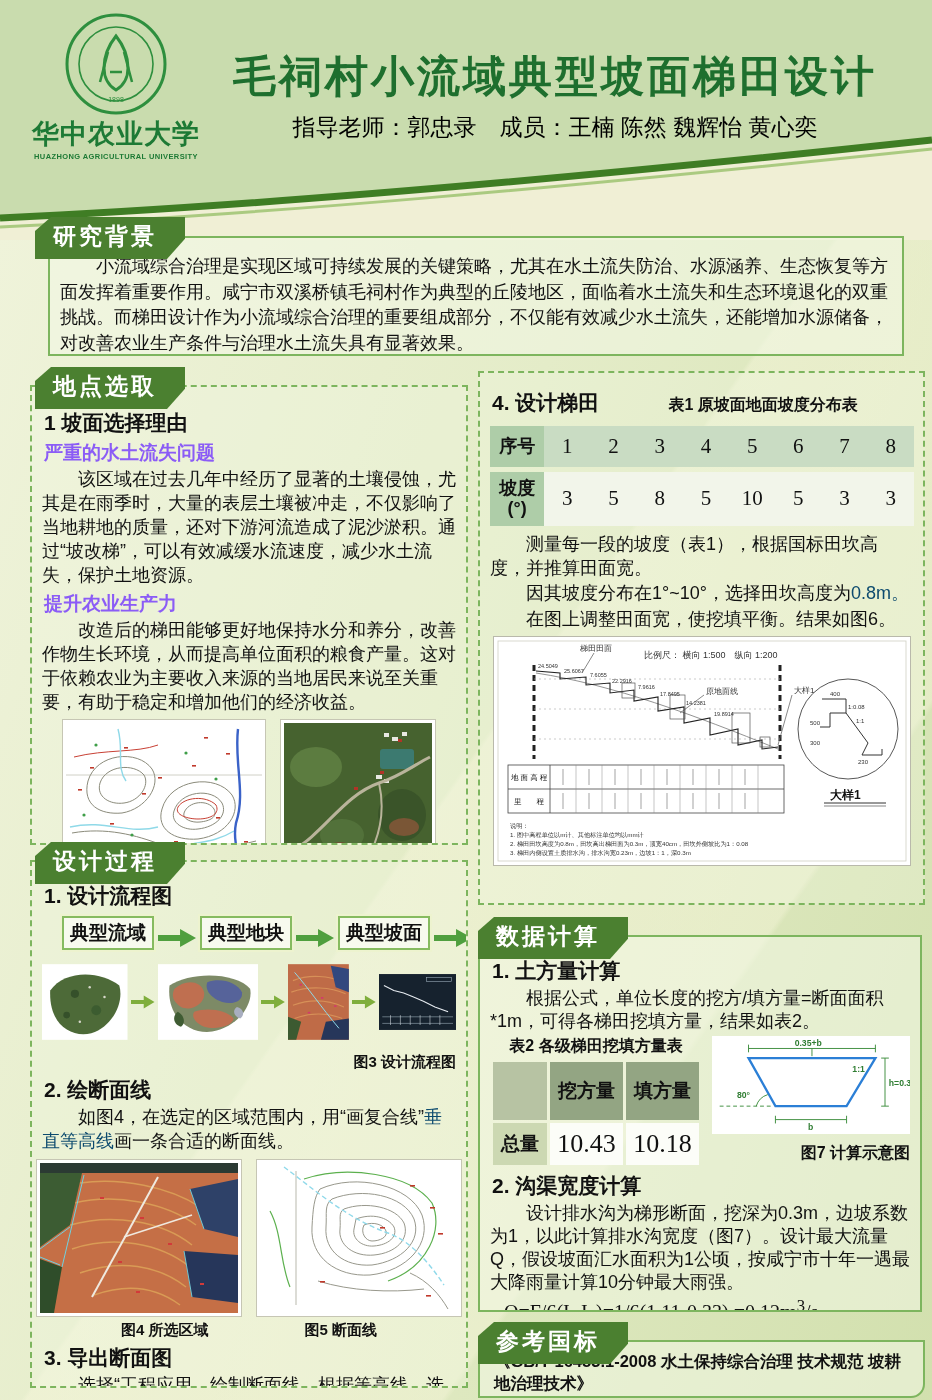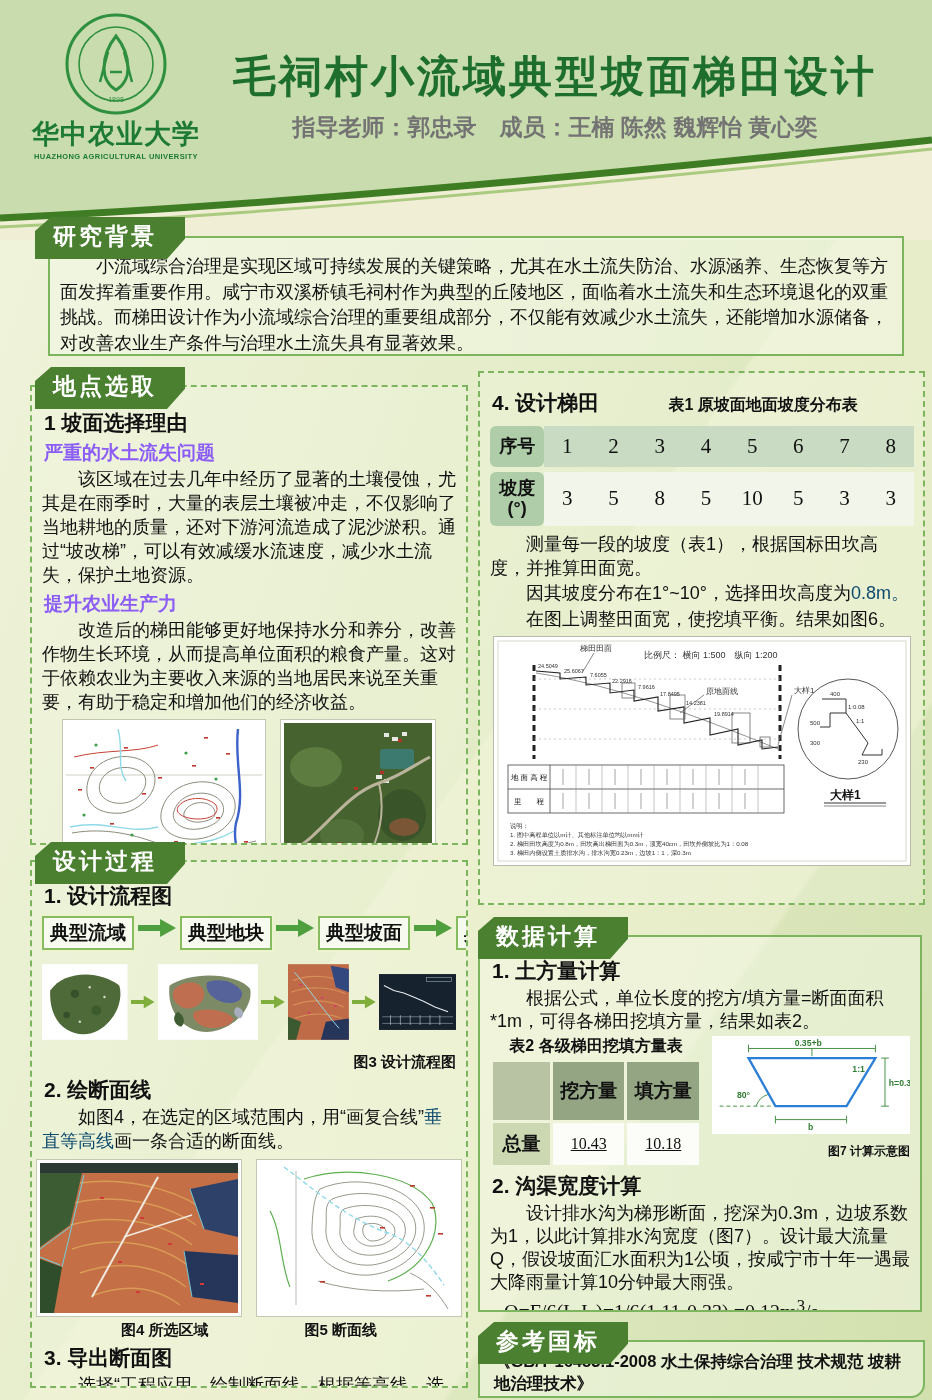--- a/index.html
+++ b/index.html
@@ -11,59 +11,59 @@
   .bg-body:after{content:"";position:absolute;inset:0;
            background:linear-gradient(125deg,transparent 48%,rgba(249,247,221,.4) 48.3%,rgba(249,247,221,.4) 72%,transparent 72.4%);}
   .bg-head{position:absolute;left:0;top:0;width:932px;height:240px;}
   
   .logo-wrap{position:absolute;left:26px;top:12px;width:180px;text-align:center;z-index:4;}
   .uni-cn{font-family:"Liberation Serif",serif;font-weight:bold;font-size:27px;color:#1d7a35;letter-spacing:1px;line-height:1.1;}
   .uni-en{font-size:7.5px;font-weight:bold;color:#1d7a35;letter-spacing:.4px;margin-top:2px;}
   .title{position:absolute;left:205px;top:48px;width:700px;text-align:center;z-index:4;
          font-family:"Liberation Serif",serif;font-weight:bold;font-size:43px;color:#1e6f2e;letter-spacing:3px;}
   .authors{position:absolute;left:205px;top:112px;width:700px;text-align:center;z-index:4;
-         font-size:23px;font-weight:bold;color:#737373;}
+         font-size:23px;font-weight:normal;color:#000000;}
   
   .tab{position:absolute;z-index:6;background:#4b8030;color:#fff;font-size:23px;font-weight:bold;
        letter-spacing:3px;padding:4px 28px 7px 18px;
        clip-path:polygon(16px 0,100% 0,100% 52%,calc(100% - 18px) 100%,0 100%,0 14px);}
   .box{position:absolute;z-index:5;box-sizing:border-box;padding:6px 10px;overflow:hidden;}
   .b-solid{border:2px solid #7db55e;background:rgba(243,247,229,.55);}
   .b-dash{border:2px dashed #7db55e;background:rgba(243,247,229,.30);}
   .step-h{font-size:21px;font-weight:bold;margin:4px 0 2px 2px;}
   .red-h{font-size:19px;font-weight:bold;color:#8b5cf6;margin:3px 0 1px 2px;}
   .body-p{font-size:18px;line-height:1.33;text-indent:2em;margin:2px 0;}
   .red{color:#0c4a6e;}
   .fig-cap{font-size:15px;font-weight:bold;text-align:right;margin-top:5px;}
   .photo{border:3px solid #fff;box-shadow:0 0 0 1px #c6c6b4;background:#fff;display:block;}
   
-  .flowrow{display:flex;align-items:flex-start;justify-content:flex-start;gap:4px;margin:6px 0 4px 0;}
+  .flowrow{display:flex;align-items:flex-end;justify-content:flex-start;gap:4px;margin:6px 0 4px 20px;}
   .fbox{border:2px solid #86bb60;box-shadow:0 0 0 2px #edf3cf;background:#f7faee;
         font-size:19px;font-weight:bold;padding:2px 6px;white-space:nowrap;}
   .farrow{width:38px;height:24px;background:#4f9f3e;flex:0 0 auto;
         clip-path:polygon(0 38%,58% 38%,58% 12%,100% 50%,58% 88%,58% 62%,0 62%);filter:drop-shadow(0 0 1px #dce87e);}
   .imgrow{display:flex;align-items:center;gap:3px;margin:6px 0 2px 0;}
   .sarrow{width:24px;height:16px;background:#7fae3c;flex:0 0 auto;
         clip-path:polygon(0 38%,55% 38%,55% 10%,100% 50%,55% 90%,55% 62%,0 62%);}
   .figrow{display:flex;justify-content:center;gap:16px;margin-top:6px;}
   
   table{border-collapse:separate;}
   .t1{border-spacing:0 5px;width:424px;margin:2px auto 0 auto;}
   .t1 td{text-align:center;}
-  .t1 .lbl{background:#aecda8;font-weight:bold;font-size:18px;width:50px;line-height:1.1;padding:7px 2px;border-radius:6px;}
+  .t1 .lbl{background:#aecda8;font-weight:bold;font-size:18px;width:50px;line-height:1.1;padding:7px 2px;}
   .t1 .r1 td.v{background:#c9dcc3;}
   .t1 .r2 td.v{background:#f2f5ea;}
   .t1 td.v{font-family:"Liberation Serif",serif;font-size:21px;padding:8px 0;width:46px;}
   .tblcap{font-size:16px;font-weight:bold;text-align:center;}
   .t2{border-spacing:3px;margin-top:2px;}
   .t2 td{text-align:center;}
   .t2 .h0{background:#b7c3a3;width:60px;}
   .t2 .hd{background:#93a583;font-size:19px;font-weight:bold;width:76px;padding:16px 0;}
   .t2 .rl{background:#ccd8b2;font-size:19px;font-weight:bold;padding:8px 0;}
-  .t2 .vv{background:#fcfdf8;font-family:"Liberation Serif",serif;font-size:16px;text-decoration:underline;}
+  .t2 .vv{background:#fcfdf8;font-family:"Liberation Serif",serif;font-size:26px;}
   
   .formula{font-family:"Liberation Serif",serif;font-size:20px;line-height:1.15;margin:2px 0 0 14px;}
   .std-line{font-size:16.5px;font-weight:bold;line-height:1.35;margin-left:4px;}
 </style>
 </head>
 <body>
 
 <div class="poster">
 
   <div class="bg-body"></div>
@@ -492,21 +492,21 @@
               <line x1="140" y1="82" x2="140" y2="90"></line>
           </g>
           <g font-size="9" font-weight="bold" fill="#2f7d32">
             <text x="86" y="9">0.35+b</text>
             <text x="146" y="36">1:1</text>
             <text x="184" y="51">h=0.3</text>
             <text x="26" y="64">80°</text>
             <text x="100" y="97">b</text>
           </g>
         </svg>
-        <div class="fig-cap" style="font-size:12px;">图7 计算示意图</div>
+        <div class="fig-cap" style="font-size:16px;">图7 计算示意图</div>
       </div>
     </div>
     <div class="step-h">2. 沟渠宽度计算</div>
     <p class="body-p" style="line-height:1.28;">设计排水沟为梯形断面，挖深为0.3m，边坡系数为1，以此计算排水沟宽度（图7）。设计最大流量Q，假设坡面汇水面积为1公顷，按咸宁市十年一遇最大降雨量计算10分钟最大雨强。</p>
     <div class="formula"><span>Q=F/6(I</span><sub>t</sub><span>-I</span><sub>p</sub><span>)=1/6(1.11-0.33)  =0.12</span><b>m</b><sup>3</sup><span>/s</span></div>
 
   </div>
 
   <div class="tab" style="left:478px;top:1322px;">参考国标</div>
   <div class="box b-solid" style="left:478px;top:1340px;width:447px;height:58px;padding-top:8px;border-radius:0 0 14px 0;">

